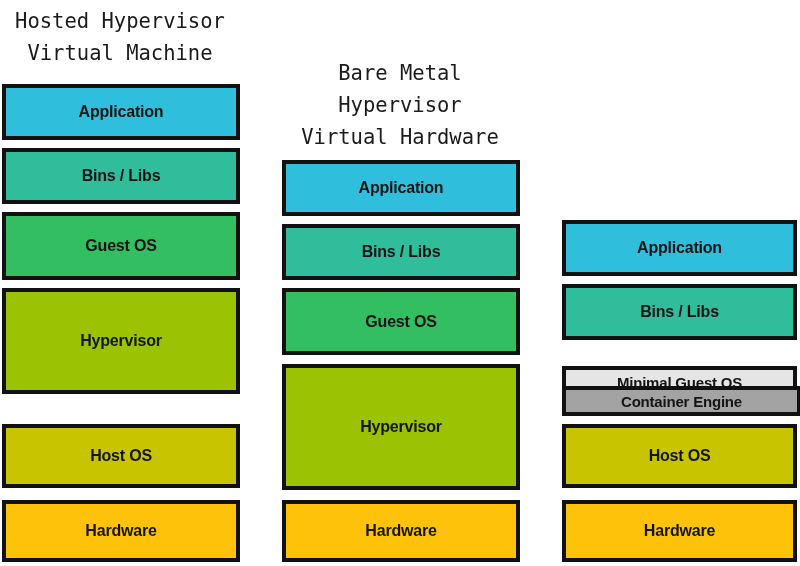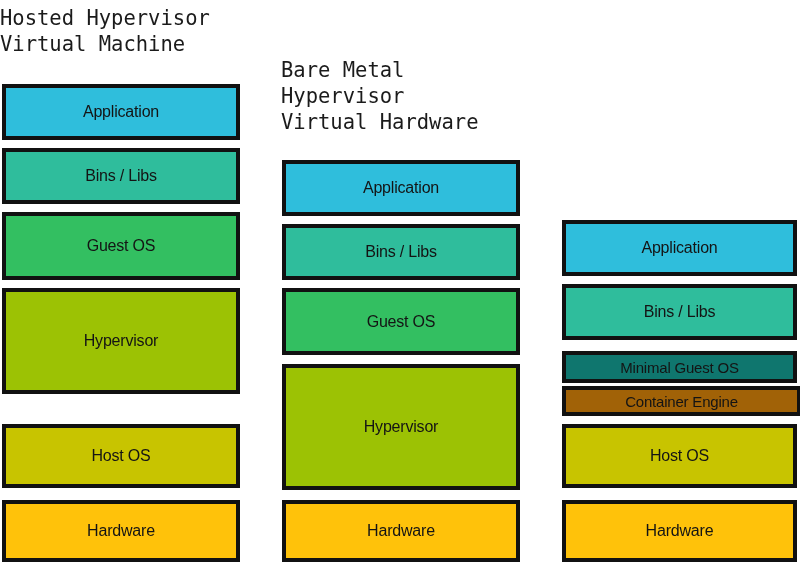--- a/index.html
+++ b/index.html
@@ -17,38 +17,38 @@
   .stage {
     position: absolute;
     left: 0; top: 0;
     width: 800px;
     height: 566px;
   }
   .col-title {
     position: absolute;
     font-family: "DejaVu Sans Mono", monospace;
     font-size: 20.5px;
-    line-height: 26px;
+    line-height: 32px;
     color: #1b1b1b;
-    text-align: left;
+    text-align: center;
     letter-spacing: 0px;
     white-space: pre;
     font-weight: 400;
   }
   .box {
     position: absolute;
     box-sizing: border-box;
     border: 4px solid #111111;
     display: flex;
     align-items: center;
     justify-content: center;
     color: #141414;
     font-family: "Liberation Sans", sans-serif;
     font-size: 16px;
-    font-weight: 400;
+    font-weight: 700;
     letter-spacing: -0.2px;
     white-space: nowrap;
   }
   .box.small {
     border-width: 4px;
     font-size: 15px;
   }
   .box-label {
     pointer-events: none;
   }
@@ -94,24 +94,24 @@
     </div>
     <div class="box" style="left: 282px; top: 500px; width: 238px; height: 62px; background: rgb(255, 194, 10);">
       <span class="box-label">Hardware</span>
     </div>
     <div class="box" style="left: 562px; top: 220px; width: 235px; height: 56px; background: rgb(47, 190, 220);">
       <span class="box-label">Application</span>
     </div>
     <div class="box" style="left: 562px; top: 284px; width: 235px; height: 56px; background: rgb(47, 189, 156);">
       <span class="box-label">Bins / Libs</span>
     </div>
-    <div class="box small" style="left: 562px; top: 351px; width: 235px; height: 32px; background: #0f766e;">
+    <div class="box small" style="left: 562px; top: 366px; width: 235px; height: 32px; background: #e5e5e5;">
       <span class="box-label">Minimal Guest OS</span>
     </div>
-    <div class="box small" style="left: 562px; top: 386px; width: 239px; height: 30px; background: #a16207;">
+    <div class="box small" style="left: 562px; top: 386px; width: 239px; height: 30px; background: #a3a3a3;">
       <span class="box-label">Container Engine</span>
     </div>
     <div class="box" style="left: 562px; top: 424px; width: 235px; height: 64px; background: rgb(200, 196, 0);">
       <span class="box-label">Host OS</span>
     </div>
     <div class="box" style="left: 562px; top: 500px; width: 235px; height: 62px; background: rgb(255, 194, 10);">
       <span class="box-label">Hardware</span>
     </div>
   </div>
 

